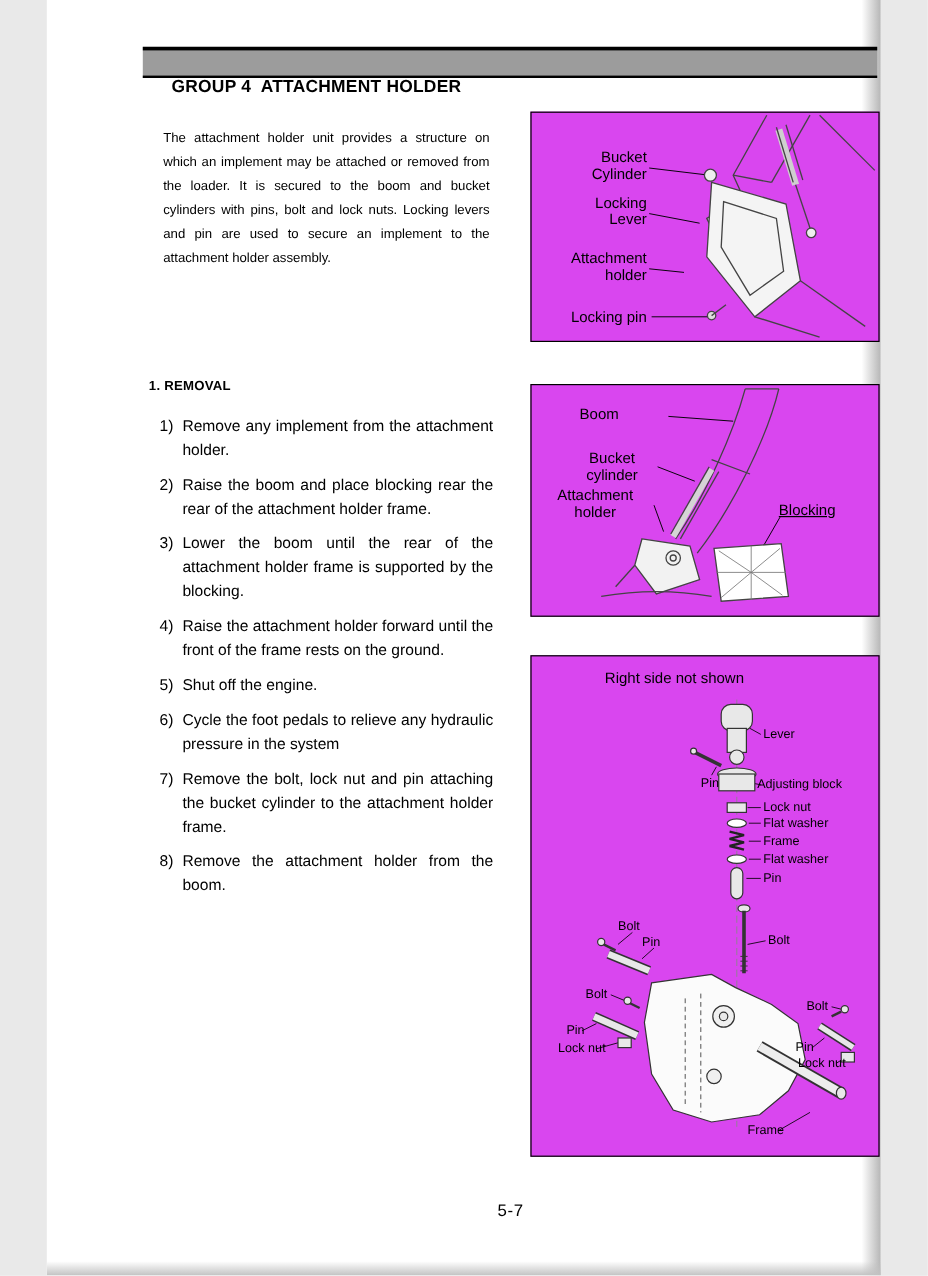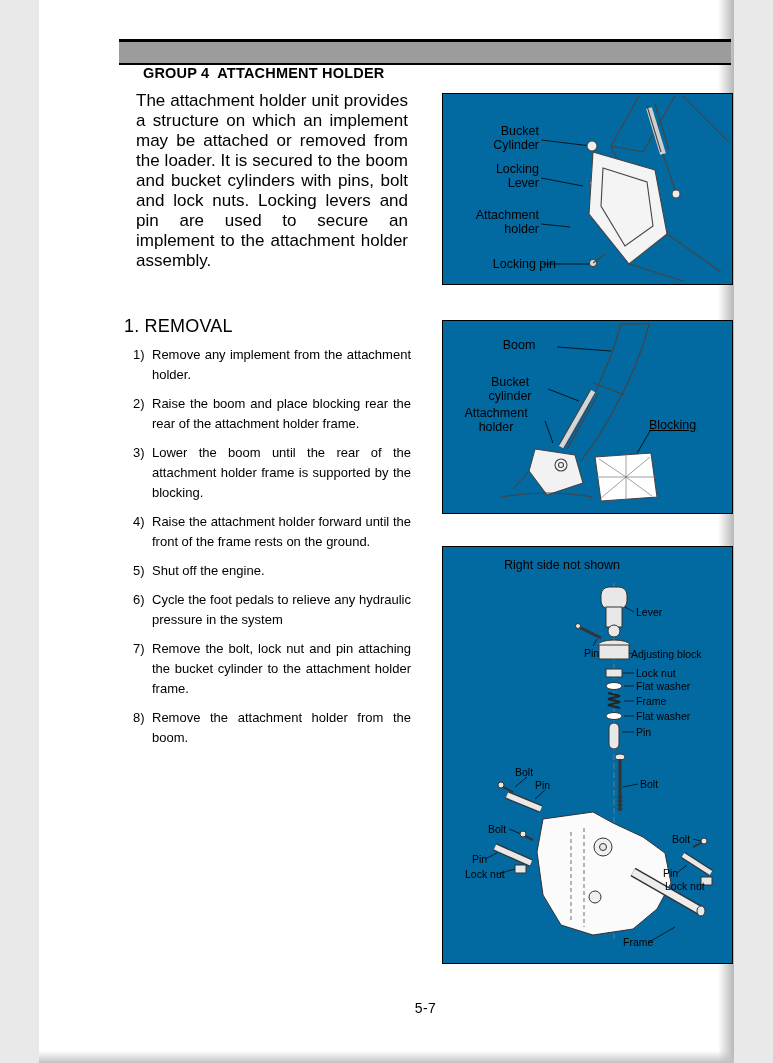--- a/index.html
+++ b/index.html
@@ -23,37 +23,37 @@
     border-top:3px solid #000;
     border-bottom:2px solid #000;
     height:21px;line-height:21px;
     font-size:14.5px;font-weight:bold;
     padding-left:7px;
     white-space:pre;
     letter-spacing:0.2px;
   }
 
   .intro{
-    position:absolute;left:97px;top:91px;width:272px;
-    font-size:17px;line-height:20px;text-align:justify;
+    position:absolute;left:97px;top:105px;width:272px;
+    font-size:11px;line-height:20px;text-align:justify;
   }
 
   .sec-heading{
     position:absolute;left:85px;top:316px;
-    font-size:18px;font-weight:normal;letter-spacing:0.2px;
+    font-size:11px;font-weight:bold;letter-spacing:0.2px;
   }
 
   .steps{position:absolute;left:94px;top:345px;width:278px;}
   .step{display:flex;margin-bottom:9px;font-size:13px;line-height:20px;}
   .step-num{flex:0 0 19px;}
   .step-text{flex:1;text-align:justify;}
 
   .figure{
     position:absolute;left:403px;width:289px;
-    border:1px solid #000;background:#0369a1;
+    border:1px solid #000;background:#d946ef;
   }
   #fig1{top:93px;height:190px;}
   #fig2{top:320px;height:192px;}
   #fig3{top:546px;height:416px;}
   .figure svg{position:absolute;left:0;top:0;}
 
   .lbl{
     position:absolute;
     font-size:12.5px;line-height:14px;
     white-space:pre-line;
@@ -152,21 +152,21 @@
         <circle cx="150" cy="169" r="3.5" fill="#ddd"></circle>
         <path d="M150,169 L162,160"></path>
       </g>
     </svg>
     <div class="lbl" style="left:20px;top:30px;width:76px;text-align:right;">Bucket
 Cylinder</div>
     <div class="lbl" style="left:20px;top:68px;width:76px;text-align:right;">Locking
 Lever</div>
     <div class="lbl" style="left:10px;top:114px;width:86px;text-align:right;">Attachment
 holder</div>
-    <div class="lbl" style="left:27px;top:163px;width:86px;text-align:right;">Locking pin</div>
+    <div class="lbl" style="left:10px;top:163px;width:86px;text-align:right;">Locking pin</div>
   </div>
 
   <div class="figure" id="fig2">
     <svg width="287" height="190" viewBox="0 0 287 190">
       <g stroke="#000" stroke-width="0.8">
         <line x1="114" y1="26" x2="168" y2="30"></line>
         <line x1="105" y1="68" x2="136" y2="80"></line>
         <line x1="102" y1="100" x2="110" y2="122"></line>
         <line x1="207" y1="110" x2="192" y2="136"></line>
       </g>
@@ -189,21 +189,21 @@
         <line x1="183" y1="156" x2="156" y2="138"></line>
         <line x1="183" y1="156" x2="183" y2="134"></line>
         <line x1="183" y1="156" x2="207" y2="136"></line>
         <line x1="183" y1="156" x2="212" y2="156"></line>
         <line x1="183" y1="156" x2="209" y2="175"></line>
         <line x1="183" y1="156" x2="183" y2="179"></line>
         <line x1="183" y1="156" x2="158" y2="177"></line>
         <line x1="183" y1="156" x2="154" y2="156"></line>
       </g>
     </svg>
-    <div class="lbl" style="left:40px;top:17px;width:72px;text-align:center;">Boom</div>
+    <div class="lbl" style="left:40px;top:17px;width:72px;text-align:left;">Boom</div>
     <div class="lbl" style="left:30px;top:54px;width:74px;text-align:center;">Bucket
 cylinder</div>
     <div class="lbl" style="left:14px;top:85px;width:78px;text-align:center;">Attachment
 holder</div>
     <div class="lbl" style="left:206px;top:97px;width:64px;text-decoration:underline;">Blocking</div>
   </div>
 
   <div class="figure" id="fig3">
     <svg width="287" height="414" viewBox="0 0 287 414">
       <line x1="171" y1="36" x2="171" y2="392" stroke="#888" stroke-width="0.7" stroke-dasharray="6,3"></line>

